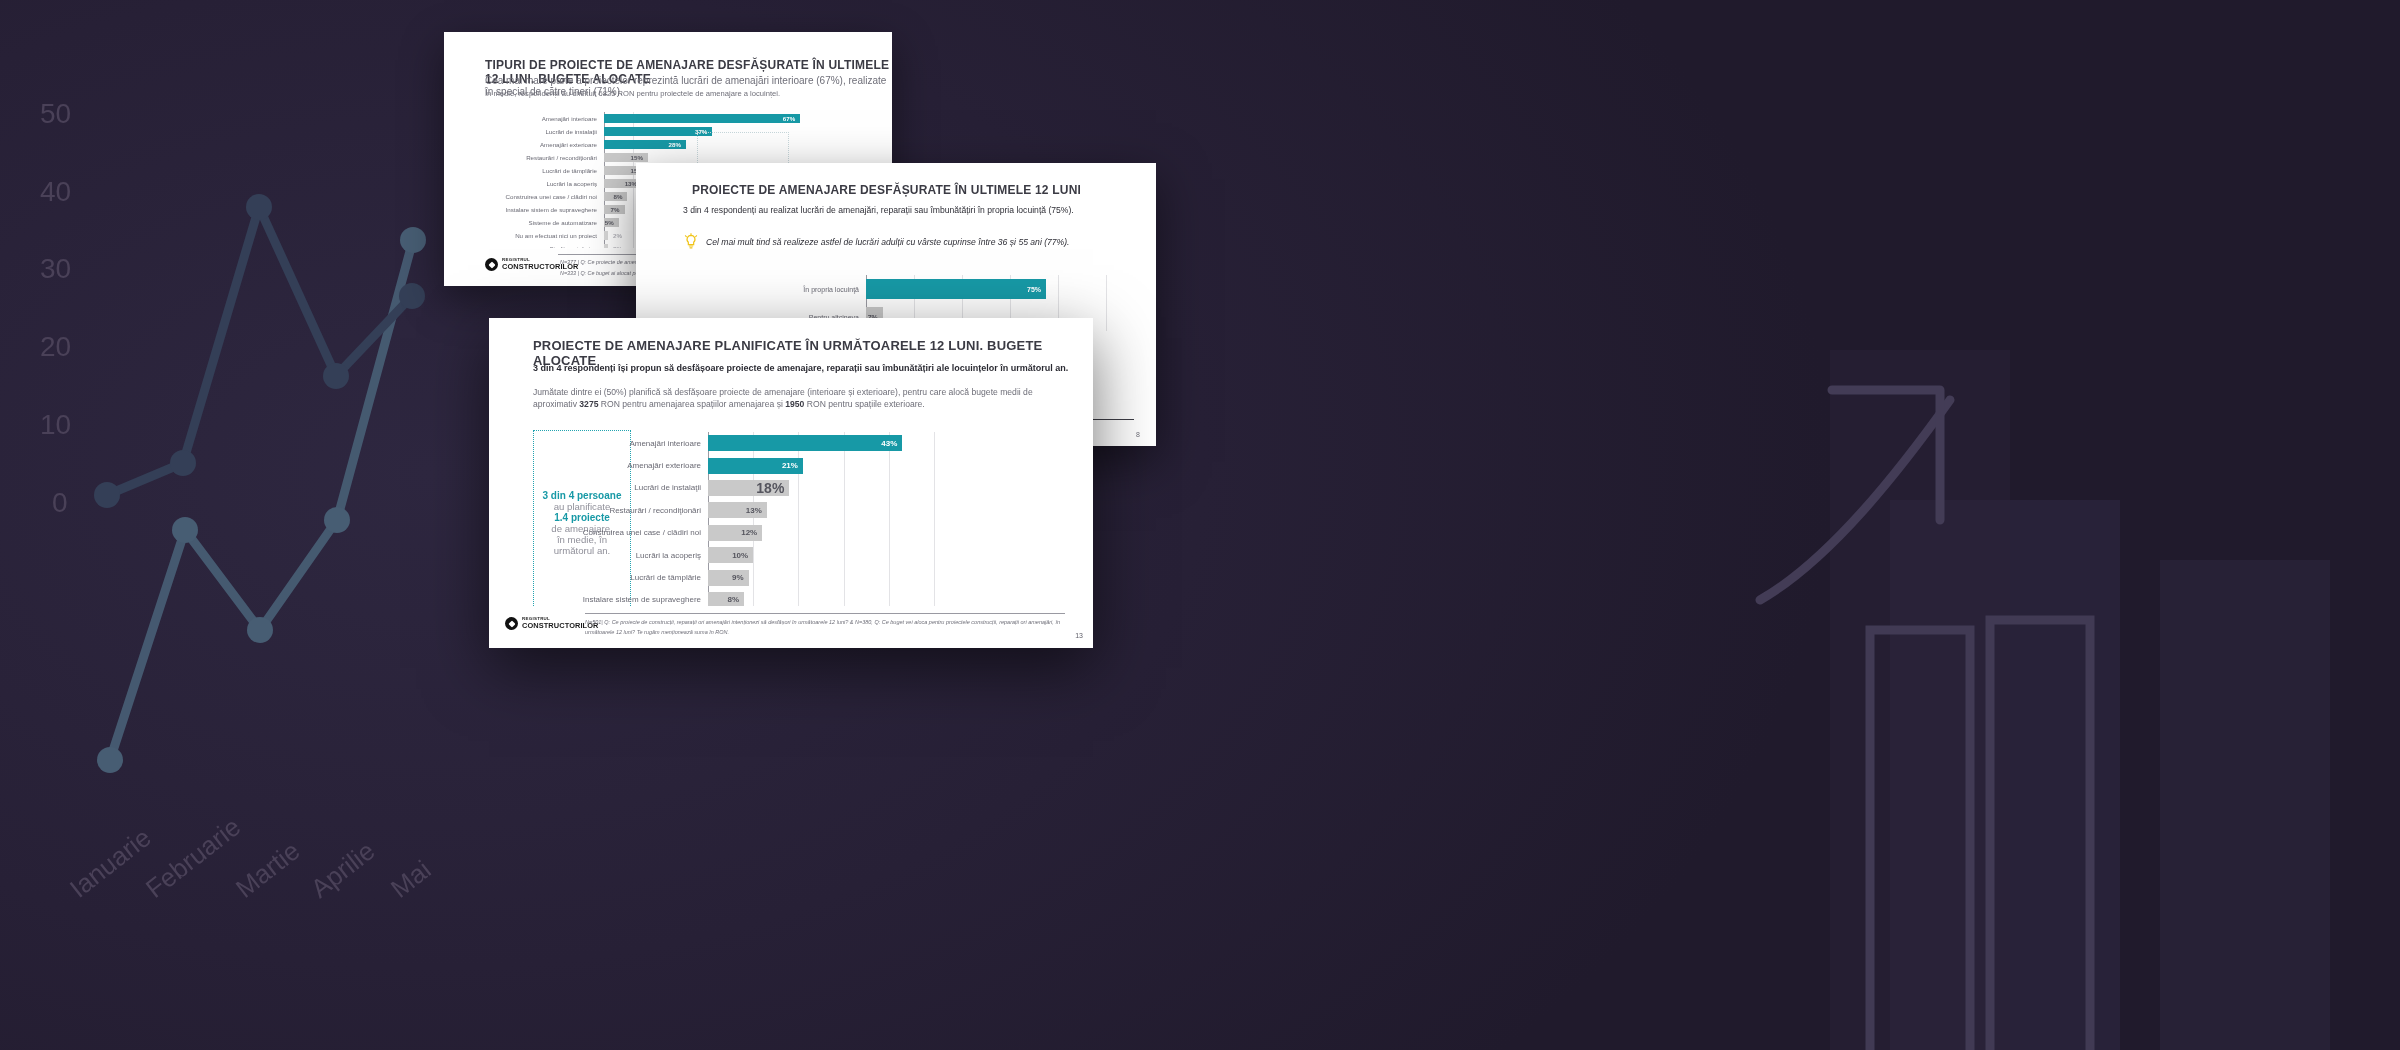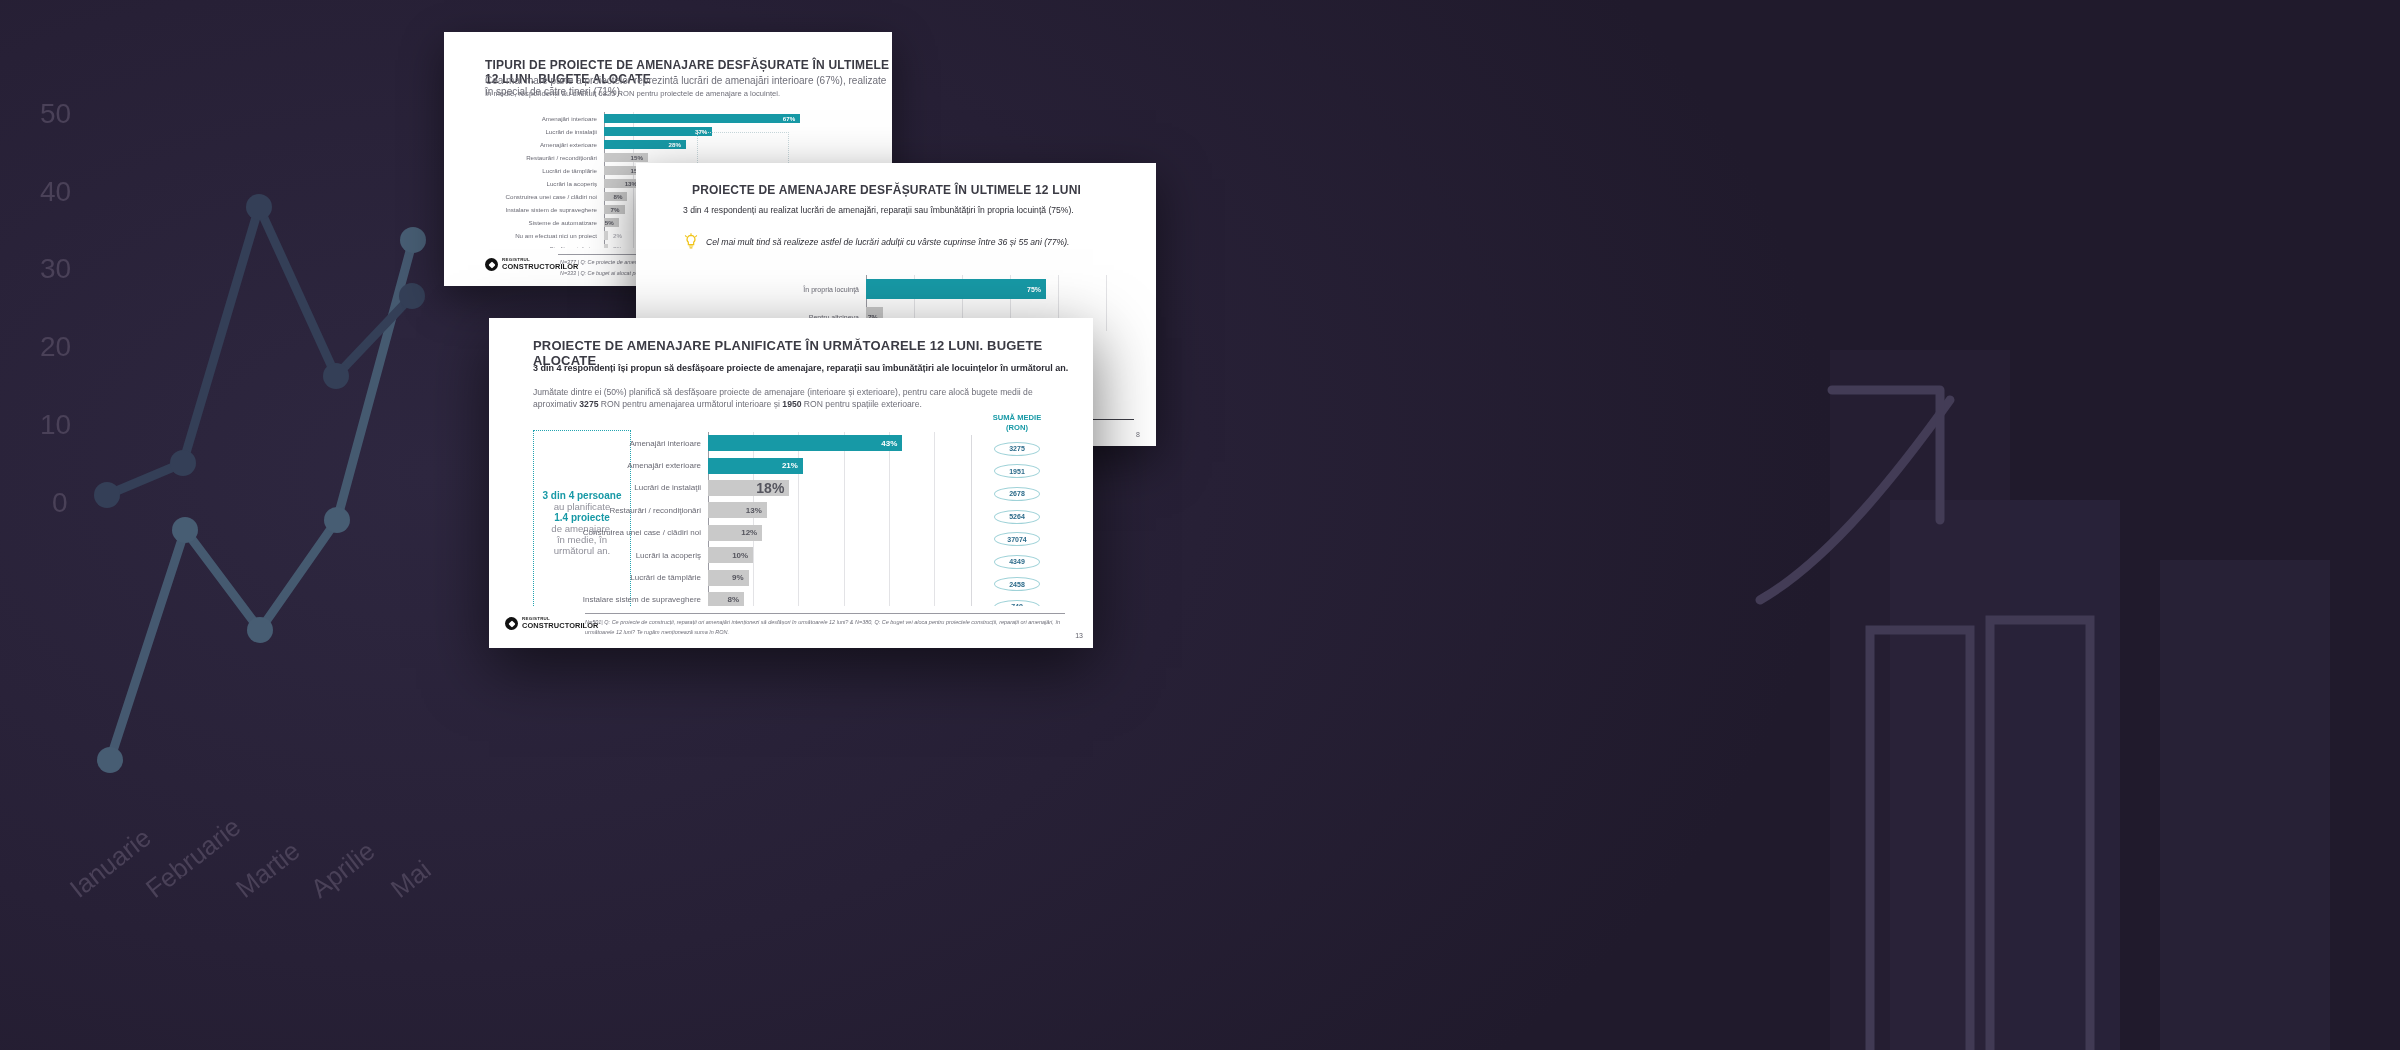--- a/index.html
+++ b/index.html
@@ -364,21 +364,21 @@
     <div class="pagenum">8</div>
   </div>
 </div>
 
 <div class="slide" id="slide-front">
   <div class="slide-inner">
     <div class="slide-title" style="position:absolute; left:44px; top:20px; font-size:13px;">PROIECTE DE AMENAJARE PLANIFICATE ÎN URMĂTOARELE 12 LUNI. BUGETE ALOCATE</div>
     <div class="slide-lead" style="position:absolute; left:44px; top:45px; font-size:9px; font-weight:bold; color:#2b2b33;">3 din 4 respondenți își propun să desfășoare proiecte de amenajare, reparații sau îmbunătățiri ale locuințelor în următorul an.</div>
 
     <div class="slide-sub" style="position:absolute; left:44px; top:68px; width:545px; font-size:8.6px; line-height:1.45;">
-      <span>Jumătate dintre ei (50%) planifică să desfășoare proiecte de amenajare (interioare și exterioare), pentru care alocă bugete medii de aproximativ </span><b>3275</b><span> RON pentru amenajarea următorul interioare și </span><b>1950</b><span> RON pentru spațiile exterioare.</span>
+      <span>Jumătate dintre ei (50%) planifică să desfășoare proiecte de amenajare (interioare și exterioare), pentru care alocă bugete medii de aproximativ </span><b>3275</b><span> RON pentru amenajarea spațiilor amenajarea și </span><b>1950</b><span> RON pentru spațiile exterioare.</span>
     </div>
 
     <div class="callout-dotted" style="left:44px; top:112px; width:98px; height:186px;">
       <div style="font-size:10px; font-weight:bold; color:#1799a6;">3 din 4 persoane</div>
       <div style="font-size:9.6px; color:#90909a;">au planificate</div>
       <div style="font-size:10px; font-weight:bold; color:#1799a6;">1.4 proiecte</div>
       <div style="font-size:9.6px; color:#90909a;">de amenajare,</div>
       <div style="font-size:9.6px; color:#90909a;">în medie, în</div>
       <div style="font-size:9.6px; color:#90909a;">următorul an.</div>
     </div>
@@ -465,37 +465,20 @@
         <div class="rowline" style="top: 201.6px; height: 22.4px;">
           <div class="rowlabel" style="width: 175px; font-size: 8px;">Studii geotehnice</div>
           <div class="barwrap" style="width: 235px; height: 16px;">
             <div class="bar lgrey small" style="width: 4px;">
               <span style="font-size: 8px;">1%</span>
             </div>
           </div>
         </div>
       </div>
 
-    <div id="suma-col" style="position:absolute; left:492px; top:95px; width:72px;">
-        <div style="text-align: center; color: rgb(23, 153, 166); font-weight: bold; font-size: 7.6px; line-height: 1.3; margin-bottom: 9px;">
-          <div>SUMĂ MEDIE</div>
-          <div>(RON)</div>
-        </div>
-        <div style="position: absolute; left: -10px; top: 22px; width: 1px; height: 238px; background: rgb(217, 217, 221);"></div>
-        <div class="pill" style="width: 46px; height: 14px; font-size: 7px; margin: 0px auto 8.6px;">3275</div>
-        <div class="pill" style="width: 46px; height: 14px; font-size: 7px; margin: 0px auto 8.6px;">1951</div>
-        <div class="pill" style="width: 46px; height: 14px; font-size: 7px; margin: 0px auto 8.6px;">2678</div>
-        <div class="pill" style="width: 46px; height: 14px; font-size: 7px; margin: 0px auto 8.6px;">5264</div>
-        <div class="pill" style="width: 46px; height: 14px; font-size: 7px; margin: 0px auto 8.6px;">37074</div>
-        <div class="pill" style="width: 46px; height: 14px; font-size: 7px; margin: 0px auto 8.6px;">4349</div>
-        <div class="pill" style="width: 46px; height: 14px; font-size: 7px; margin: 0px auto 8.6px;">2458</div>
-        <div class="pill" style="width: 46px; height: 14px; font-size: 7px; margin: 0px auto 8.6px;">749</div>
-        <div class="pill" style="width: 46px; height: 14px; font-size: 7px; margin: 0px auto 8.6px;">2275</div>
-        <div class="pill muted" style="width: 46px; height: 14px; font-size: 7px; margin: 0px auto 8.6px;">1700</div>
-      </div>
 
     <div style="position:absolute; left:0; right:0; bottom:0; height:42px; background:#fff;">
       <div class="reg-logo" style="position:absolute; left:16px; top:11px;">
         <div class="reg-mark"></div>
         <div class="reg-words">
           <div class="l1">REGISTRUL</div>
           <div class="l2">CONSTRUCTORILOR</div>
         </div>
       </div>
       <div style="position:absolute; left:96px; top:7px; right:28px; height:1px; background:#9a9aa2;"></div>

